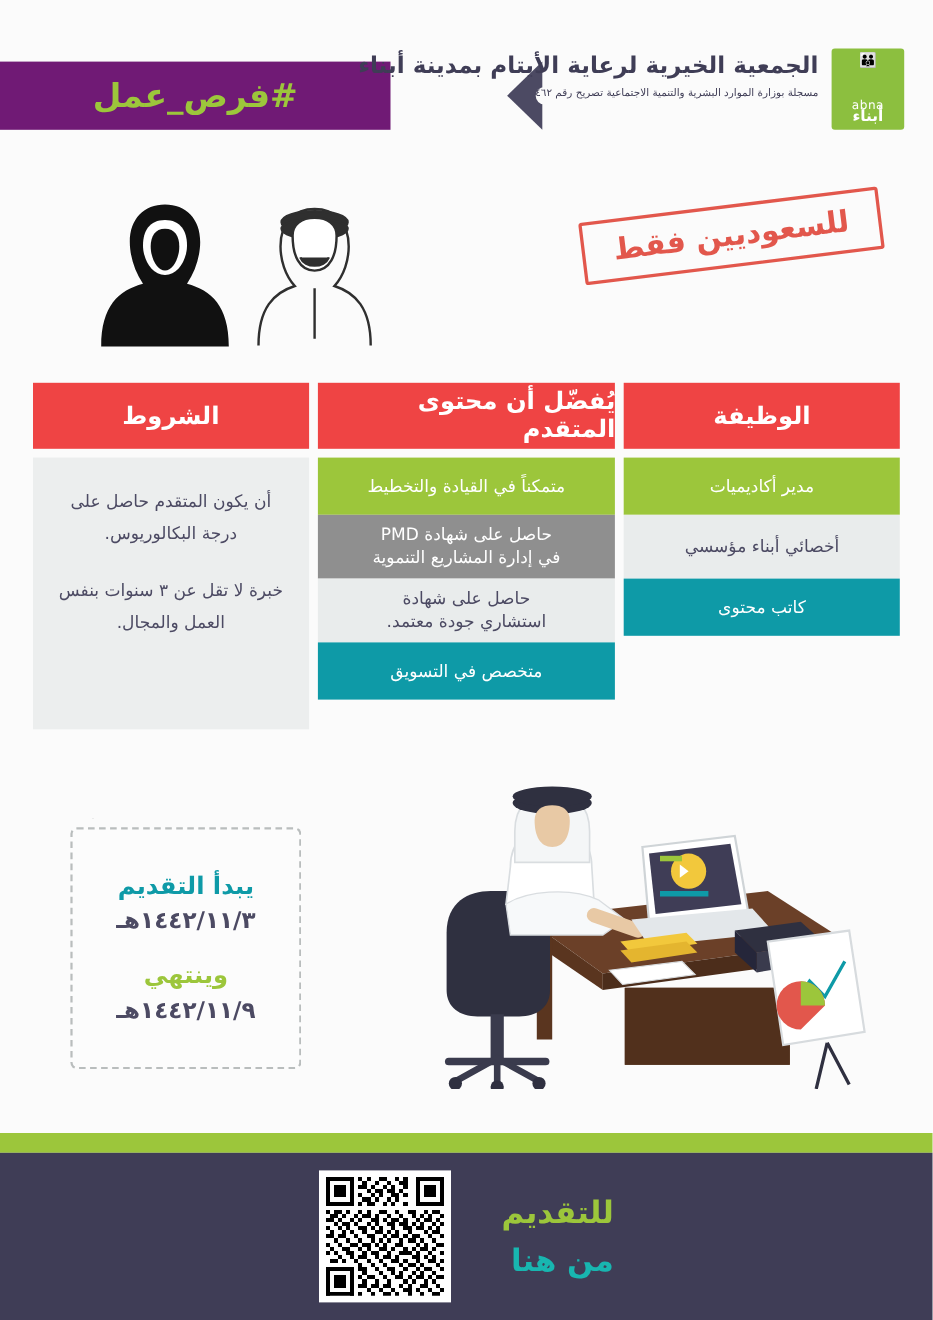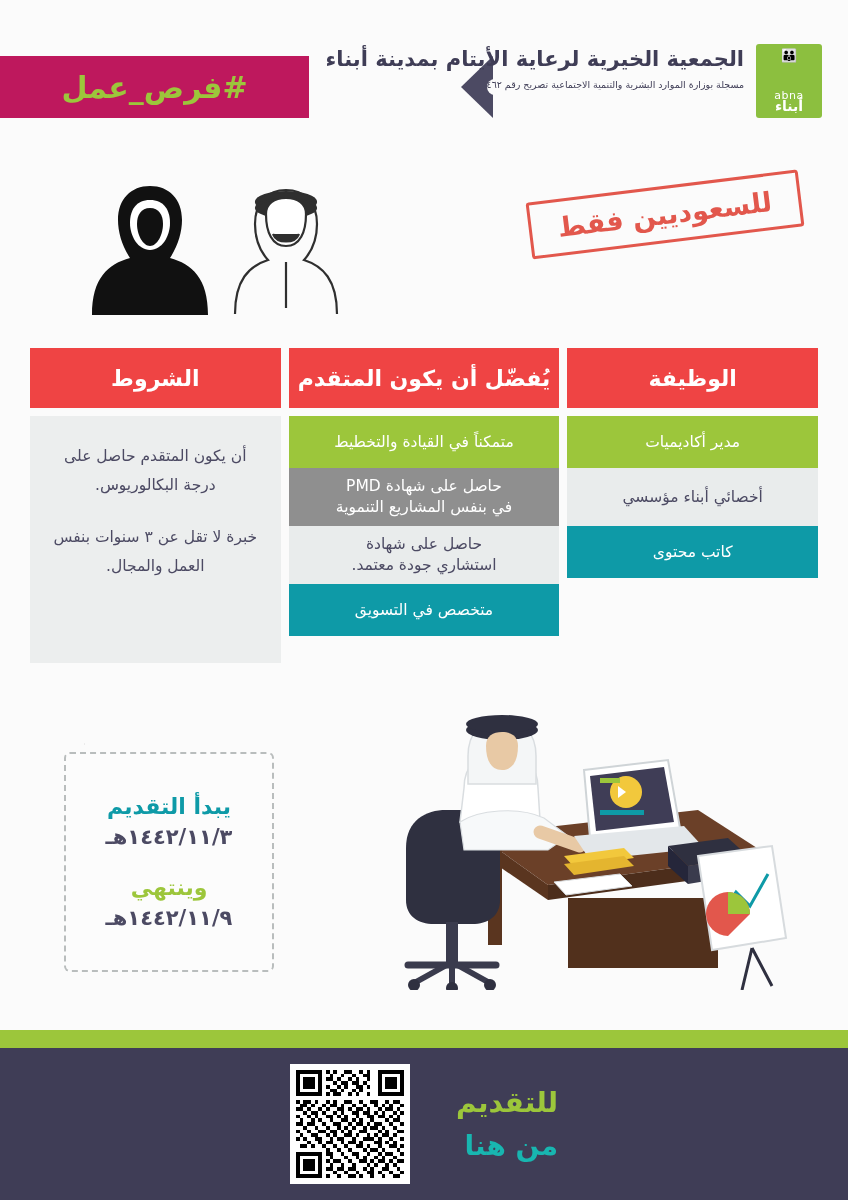--- a/index.html
+++ b/index.html
@@ -27,22 +27,22 @@
       radial-gradient(ellipse 560px 360px at 10% 62%, rgba(0,0,0,0.018) 0 1px, transparent 1px),
       radial-gradient(ellipse 260px 170px at 55% 88%, rgba(0,0,0,0.018) 0 1px, transparent 1px);
     pointer-events: none;
   }
 
   
   .header {
     position: absolute; top: 0; left: 0; right: 0; height: 148px;
   }
   .hashtag-bar {
-    position: absolute; top: 56px; left: 0; width: 309px; height: 62px;
-    background: #be185d;
+    position: absolute; top: 56px; left: 0; width: 355px; height: 62px;
+    background: #701a75;
     display: flex; align-items: center; justify-content: center;
   }
   .hashtag-arrow {
     position: absolute; top: 56px; right: 355px;
     width: 0; height: 0;
     border-top: 31px solid transparent;
     border-bottom: 31px solid transparent;
     border-right: 32px solid #4c4a63;
   }
   .hashtag-dot {
@@ -216,24 +216,24 @@
   <div class="table">
 
     <div class="col">
       <div class="col-head">الوظيفة</div>
       <div class="cell c-green">مدير أكاديميات</div>
       <div class="cell c-light tall">أخصائي أبناء مؤسسي</div>
       <div class="cell c-teal">كاتب محتوى</div>
     </div>
 
     <div class="col wide">
-      <div class="col-head">يُفضّل أن يكون المتقدم</div>
+      <div class="col-head">يُفضّل أن محتوى المتقدم</div>
       <div class="cell c-green">متمكناً في القيادة والتخطيط</div>
       <div class="cell c-grey tall" style="white-space:pre-line">حاصل على شهادة PMD
-في بنفس المشاريع التنموية</div>
+في إدارة المشاريع التنموية</div>
       <div class="cell c-light tall" style="white-space:pre-line">حاصل على شهادة
 استشاري جودة معتمد.</div>
       <div class="cell c-teal">متخصص في التسويق</div>
     </div>
 
     <div class="col">
       <div class="col-head">الشروط</div>
       <div class="conditions">
         <p>أن يكون المتقدم حاصل على درجة البكالوريوس.</p>
         <p>خبرة لا تقل عن ٣ سنوات بنفس العمل والمجال.</p>

